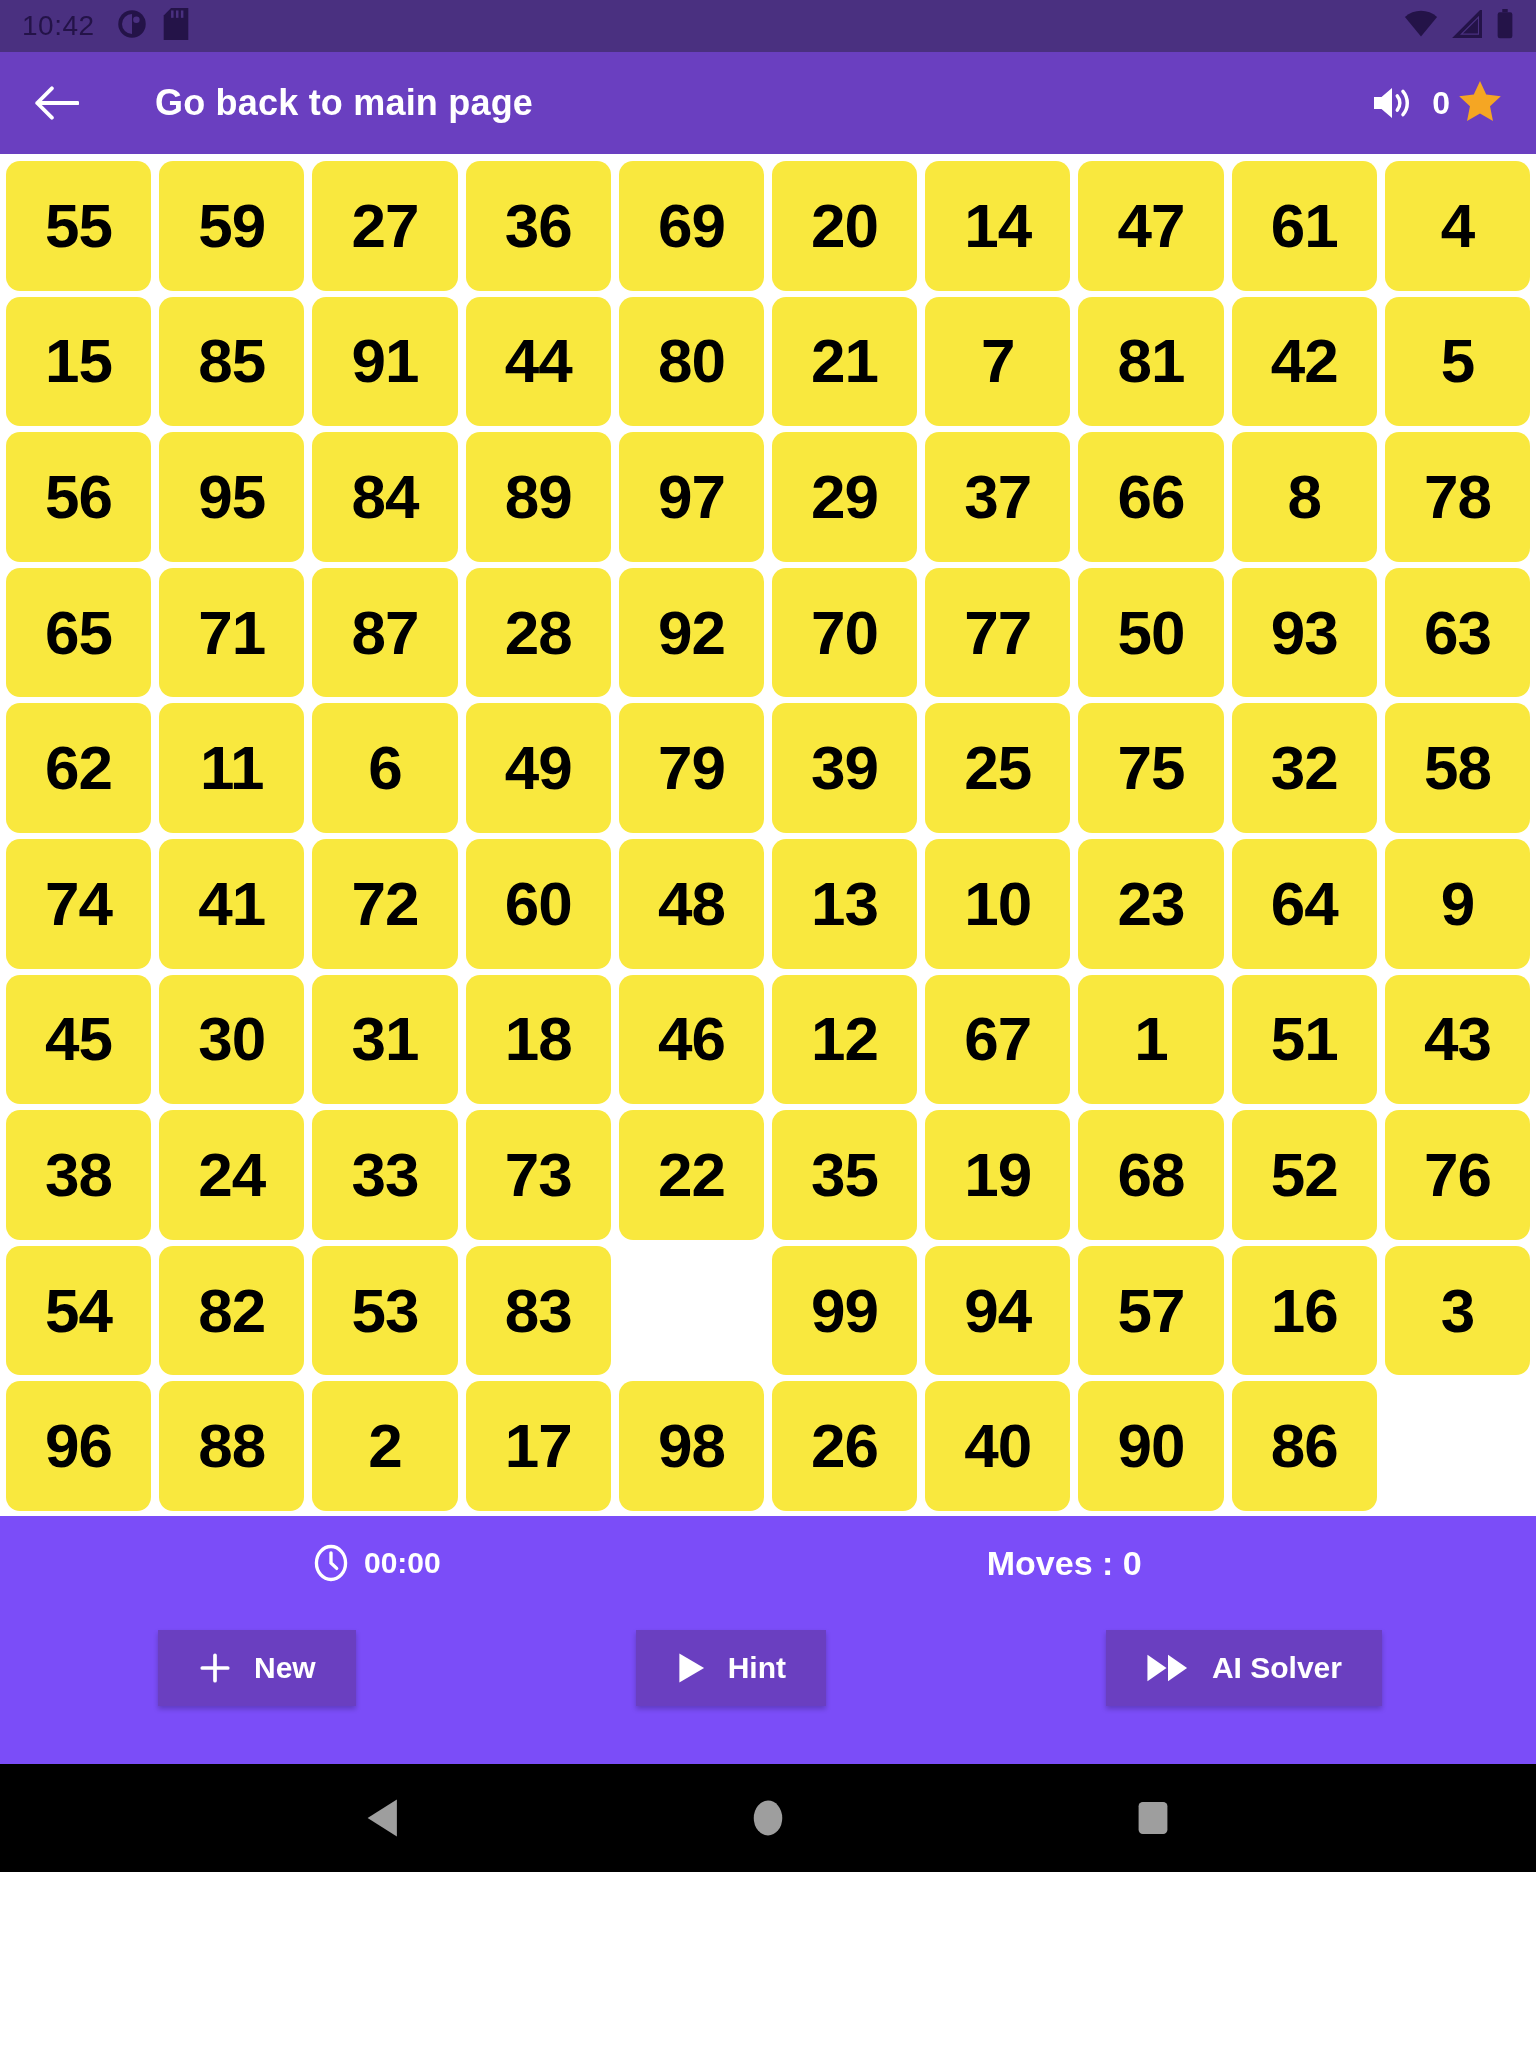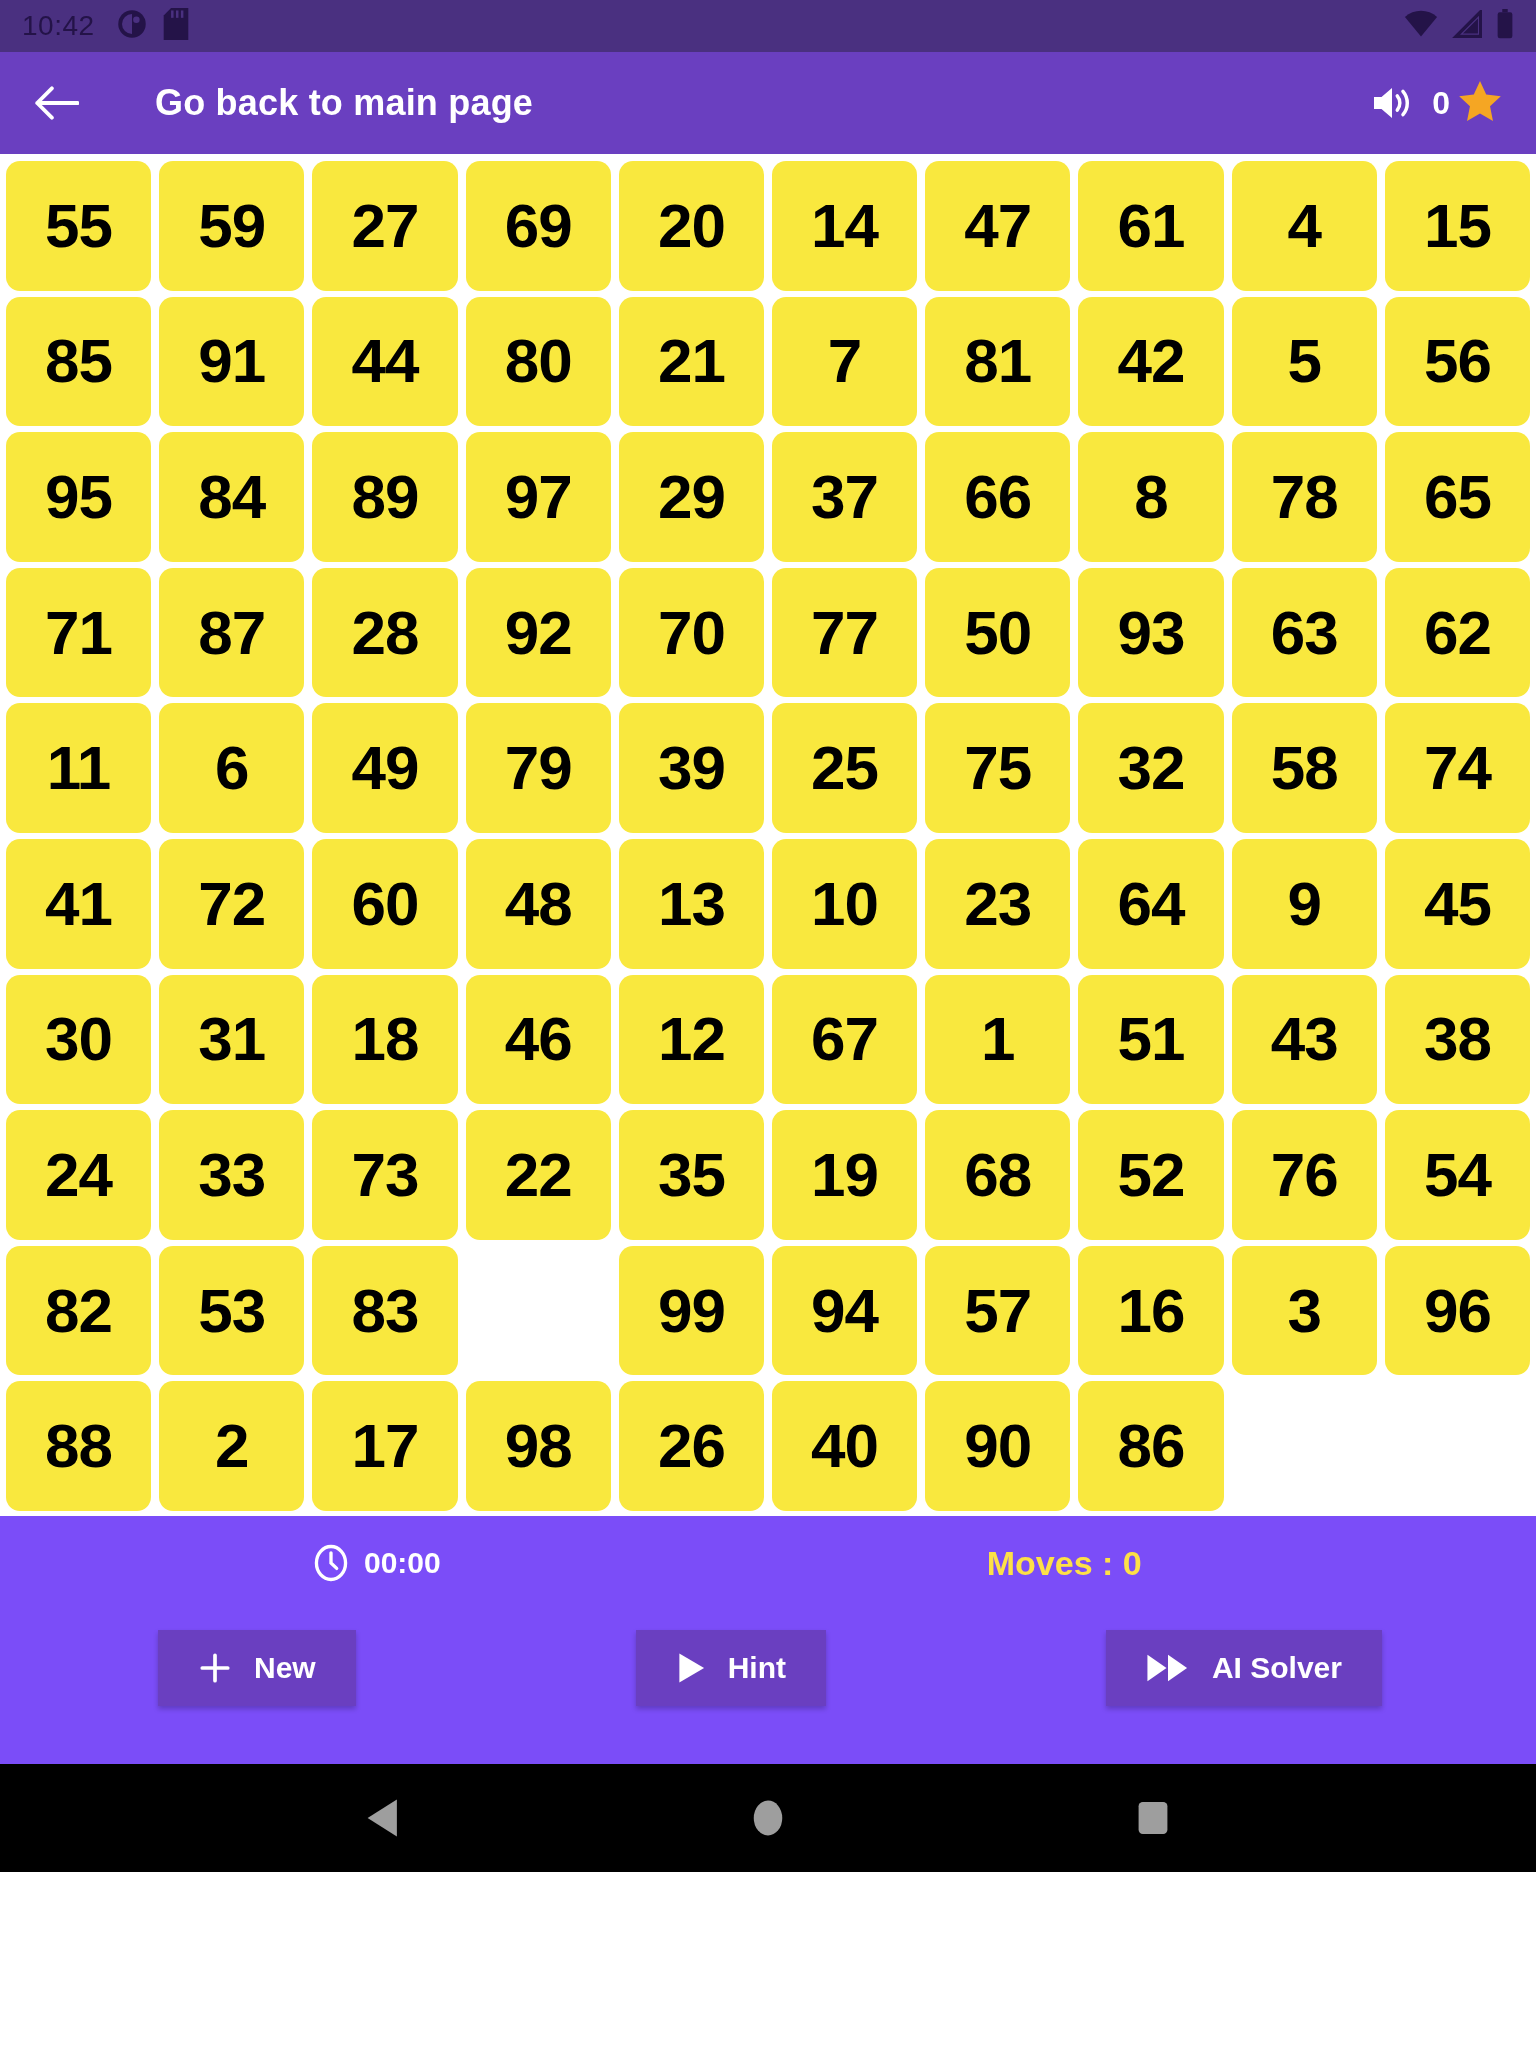--- a/index.html
+++ b/index.html
@@ -106,21 +106,21 @@
     display:flex; align-items:center;
     color:#ffffff;
   }
   .timer-box {
     display:flex; align-items:center; gap:14px;
     margin-left:312px;
   }
   .clock-icon { width:38px; height:38px; display:block; }
   .timer-text { font-size:30px; font-weight:700; color:#ffffff; line-height:1; }
   .moves-text {
-    font-size:34px; font-weight:700; color:#fde047;
+    font-size:34px; font-weight:700; color:#ffffff;
     margin-left:546px; line-height:1; white-space:nowrap;
   }
   .btn-row {
     flex:1 1 auto;
     display:flex; align-items:center;
     padding:0 56px 28px 56px;
     gap:0;
   }
   .btn {
     background:#6a3fc0;
@@ -226,20 +226,23 @@
 
   <div class="board" id="board">
       <div class="cell">
         <div class="tile">55</div>
       </div>
       <div class="cell">
         <div class="tile">59</div>
       </div>
       <div class="cell">
         <div class="tile">27</div>
+      </div>
+      <div class="cell">
+        <div class="tile">36</div>
       </div>
       <div class="cell">
         <div class="tile">69</div>
       </div>
       <div class="cell">
         <div class="tile">20</div>
       </div>
       <div class="cell">
         <div class="tile">14</div>
       </div>

